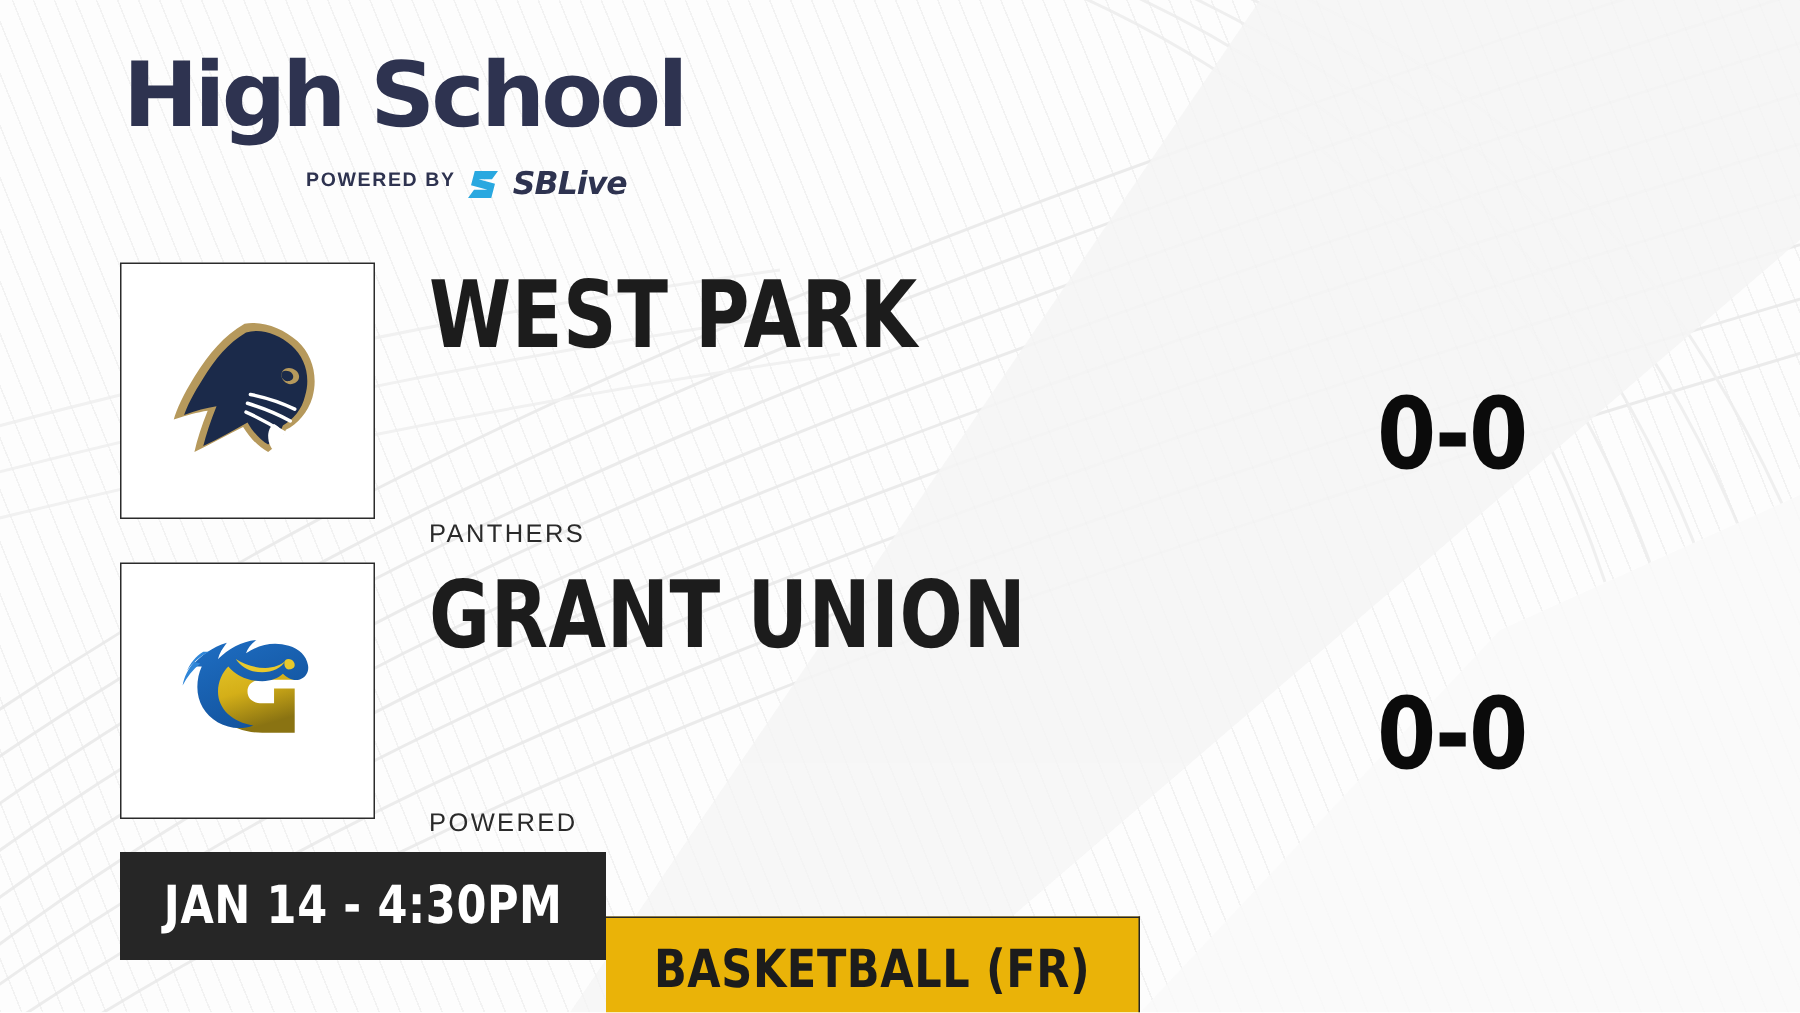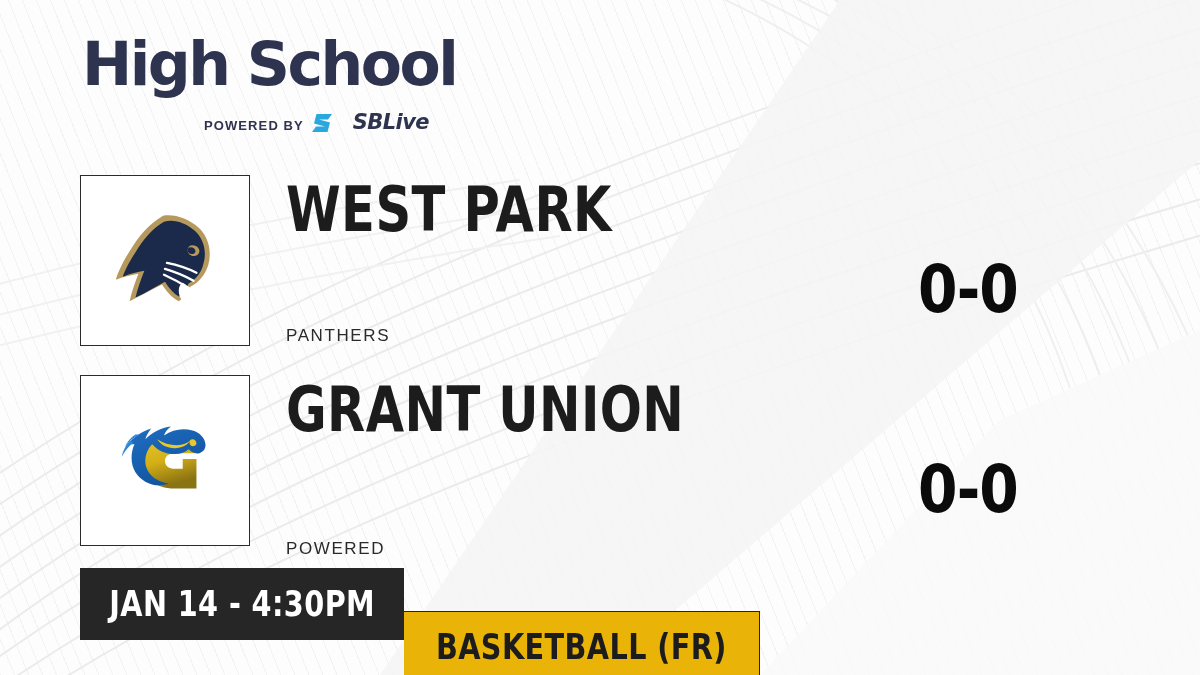--- a/index.html
+++ b/index.html
@@ -63,32 +63,32 @@
     left: 352px;
     top: -2px;
     width: 62px;
     height: 78px;
   }
   #powered-row {
     position: absolute;
     left: 122px;
     top: 78px;
     display: flex;
-    align-items: flex-end;
+    align-items: flex-start;
     gap: 7px;
     white-space: nowrap;
   }
   #powered-label {
     font-family: "Liberation Sans", sans-serif;
     font-size: 13px;
     font-weight: bold;
     letter-spacing: 1.1px;
     color: #2e3350;
   }
-  #sblive-mark { display: flex; align-items: center; gap: 20px; }
+  #sblive-mark { display: flex; align-items: center; gap: 9px; }
   #sblive-text {
     font-family: "DejaVu Sans", sans-serif;
     font-size: 21px;
     font-weight: bold;
     font-style: italic;
     letter-spacing: -0.6px;
     color: #2e3350;
     line-height: 1;
   }
 
@@ -131,21 +131,21 @@
   .team-mascot {
     position: absolute;
     left: 286px;
     font-family: "Liberation Sans", sans-serif;
     font-size: 17px;
     font-weight: normal;
     letter-spacing: 1.6px;
     color: #2a2a2a;
     white-space: nowrap;
   }
-  #team-mascot-0 { top: 151px; }
+  #team-mascot-0 { top: 171px; }
   #team-mascot-1 { top: 164px; }
 
   .team-score {
     position: absolute;
     left: 918px;
     top: 82px;
     font-family: "DejaVu Sans", sans-serif;
     font-weight: bold;
     font-size: 66px;
     line-height: 1;

